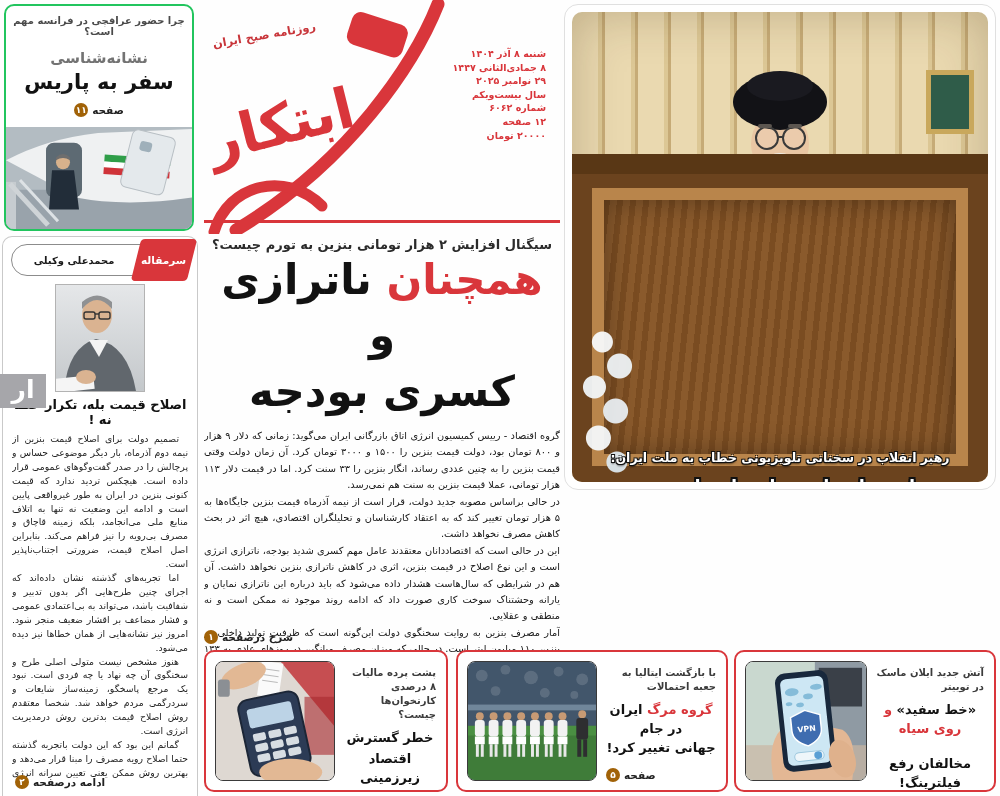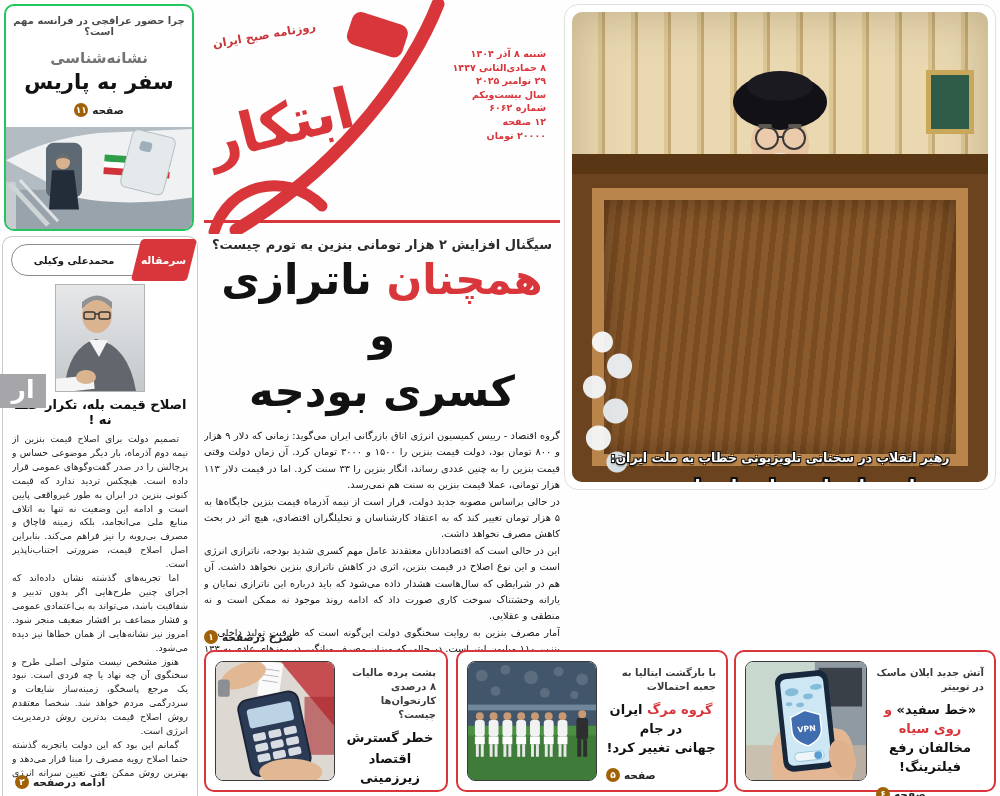--- a/index.html
+++ b/index.html
@@ -405,21 +405,21 @@
             <ellipse cx="98" cy="100" rx="13" ry="20" fill="#dfb18c"></ellipse>
           </g>
       </svg>
     </div>
     <div class="bt-text" style="left:140px;right:10px;">
       <div class="bt-kicker">آتش جدید ایلان ماسک در توییتر</div>
       <div class="bt-title">
         <span>«خط سفید»</span>
         <span class="red">و روی سیاه</span>
       </div>
-      <div class="bt-title" style="margin-top:0;">مخالفان رفع فیلترینگ!</div>
+      <div class="bt-title" style="margin-top:16px;">مخالفان رفع فیلترینگ!</div>
       <div class="bt-page">
         <span class="pgrow">
           <span>صفحه</span>
           <span class="pcircle">۶</span>
         </span>
       </div>
     </div>
   </div>
 
 </div>

